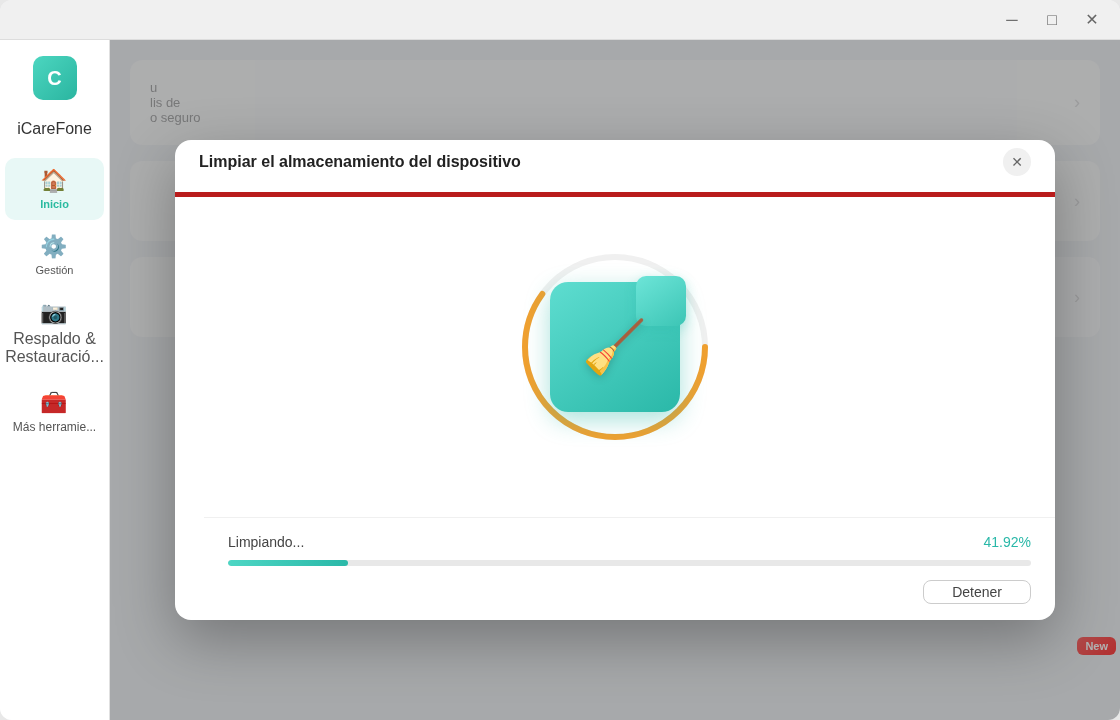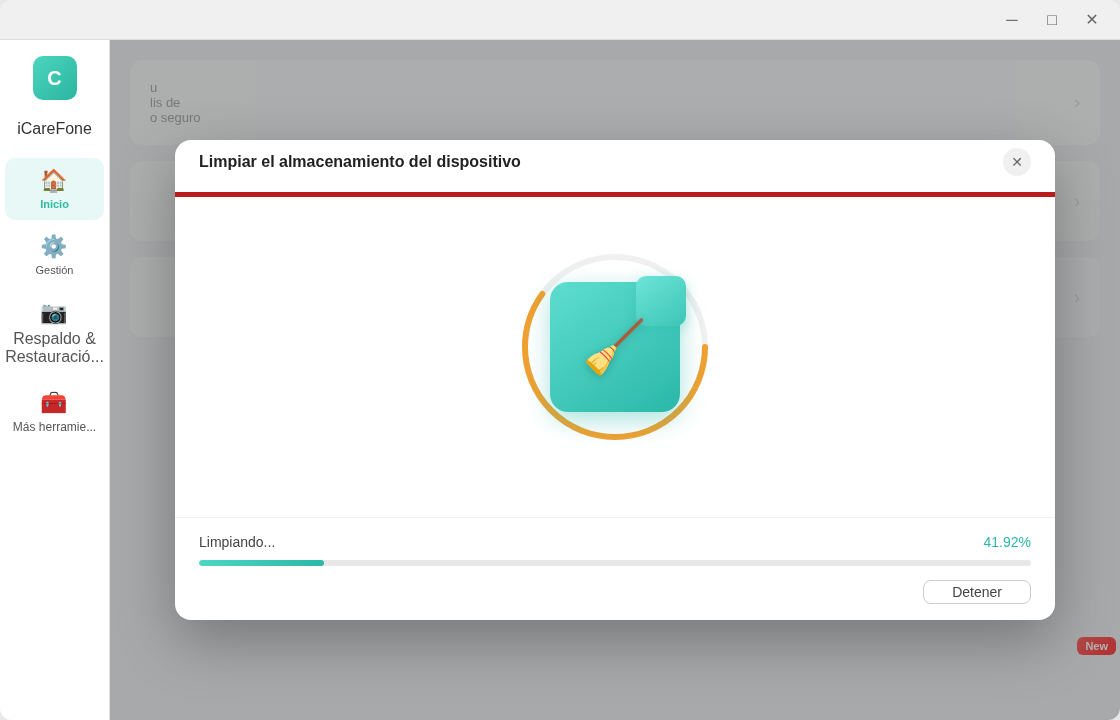--- a/index.html
+++ b/index.html
@@ -285,20 +285,21 @@
       text-align: center;
     }
 
     .modal-footer {
       padding: 16px 24px;
       border-top: 1px solid #f0f0f0;
       display: flex;
       flex-direction: column;
       gap: 10px;
       flex-shrink: 0;
+      margin-left: 29px;
     }
 
     .footer-info {
       display: flex;
       justify-content: space-between;
       align-items: center;
     }
 
     .cleaning-status {
       font-size: 14px;

